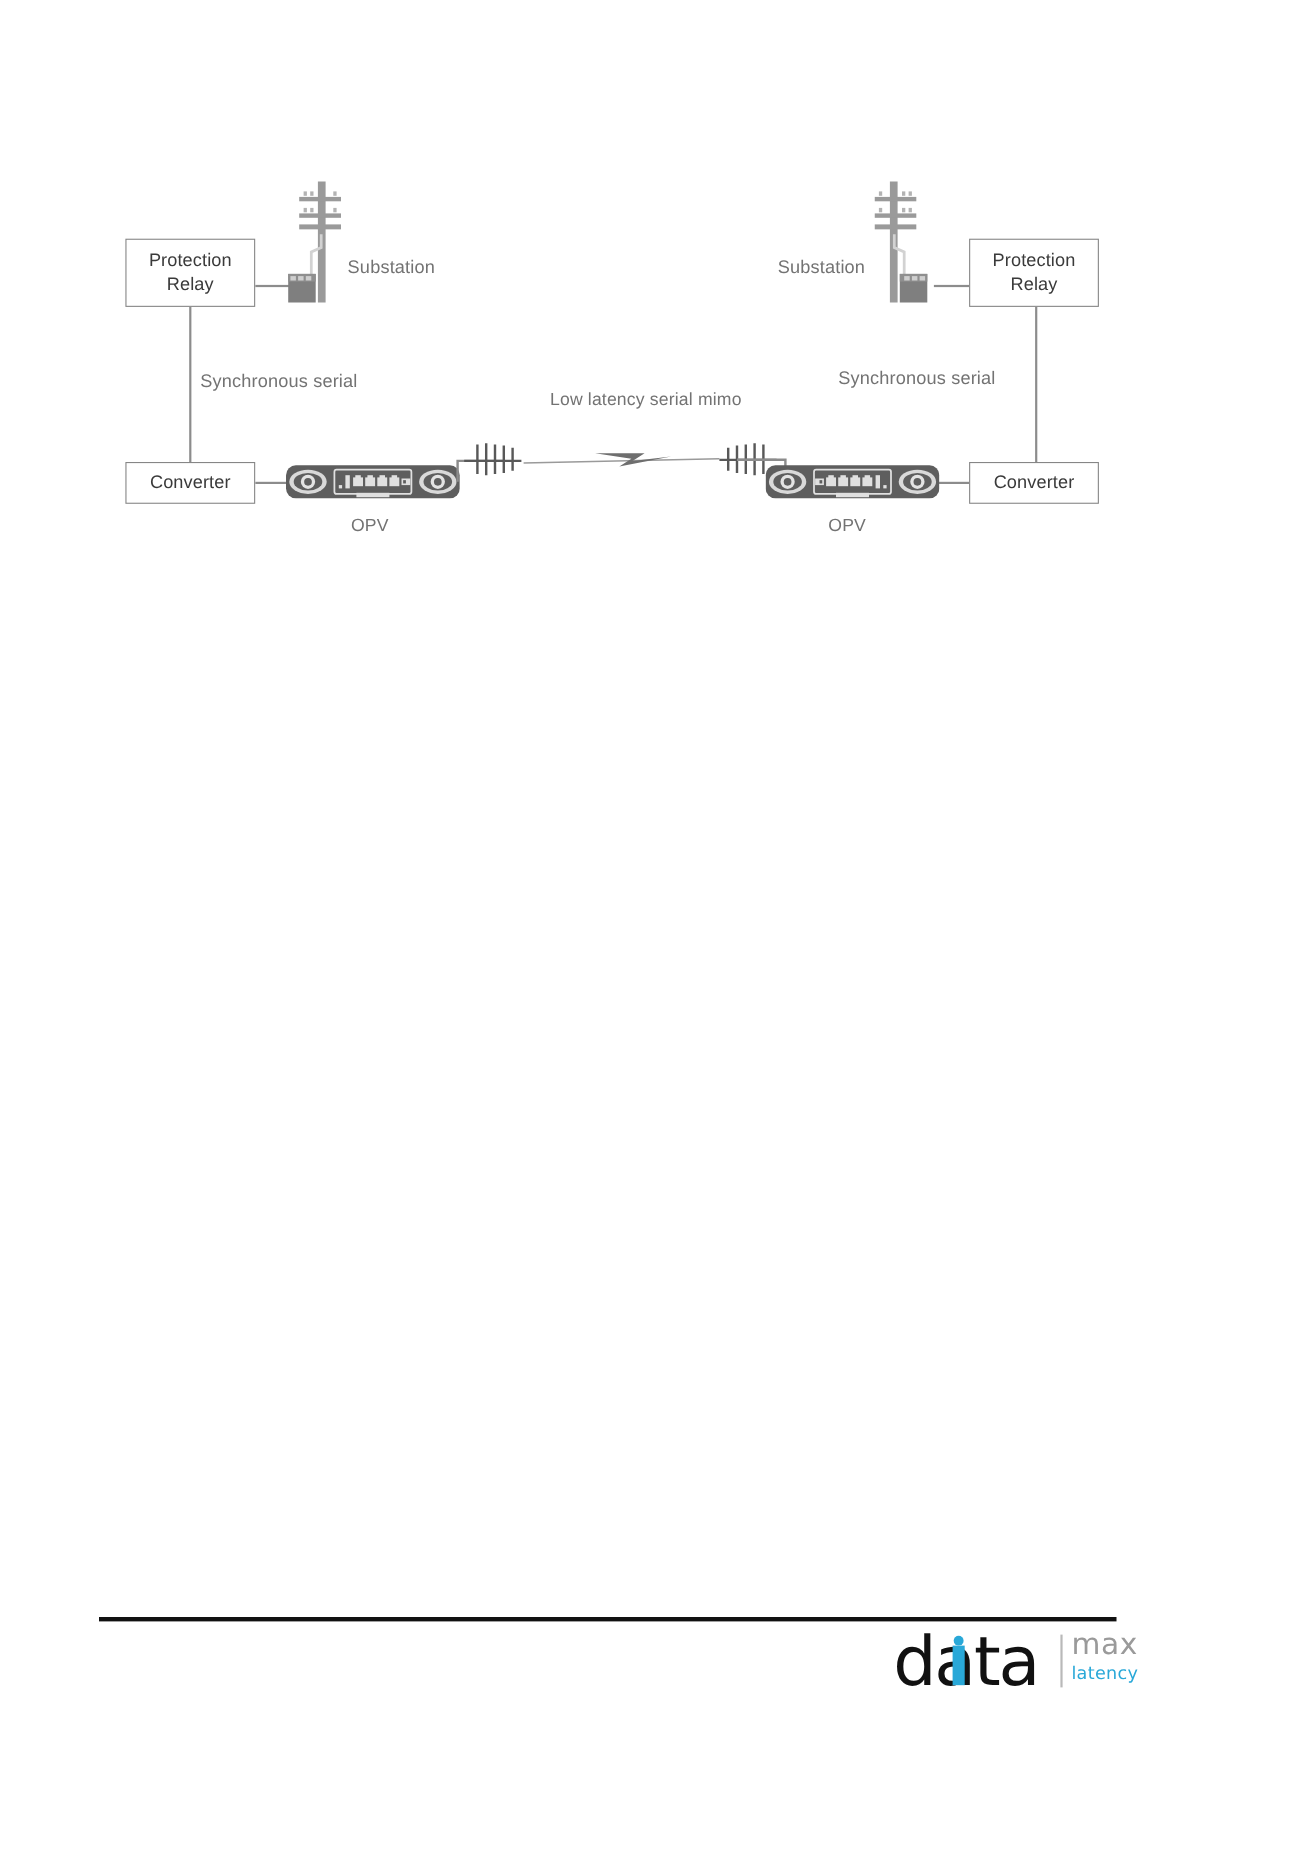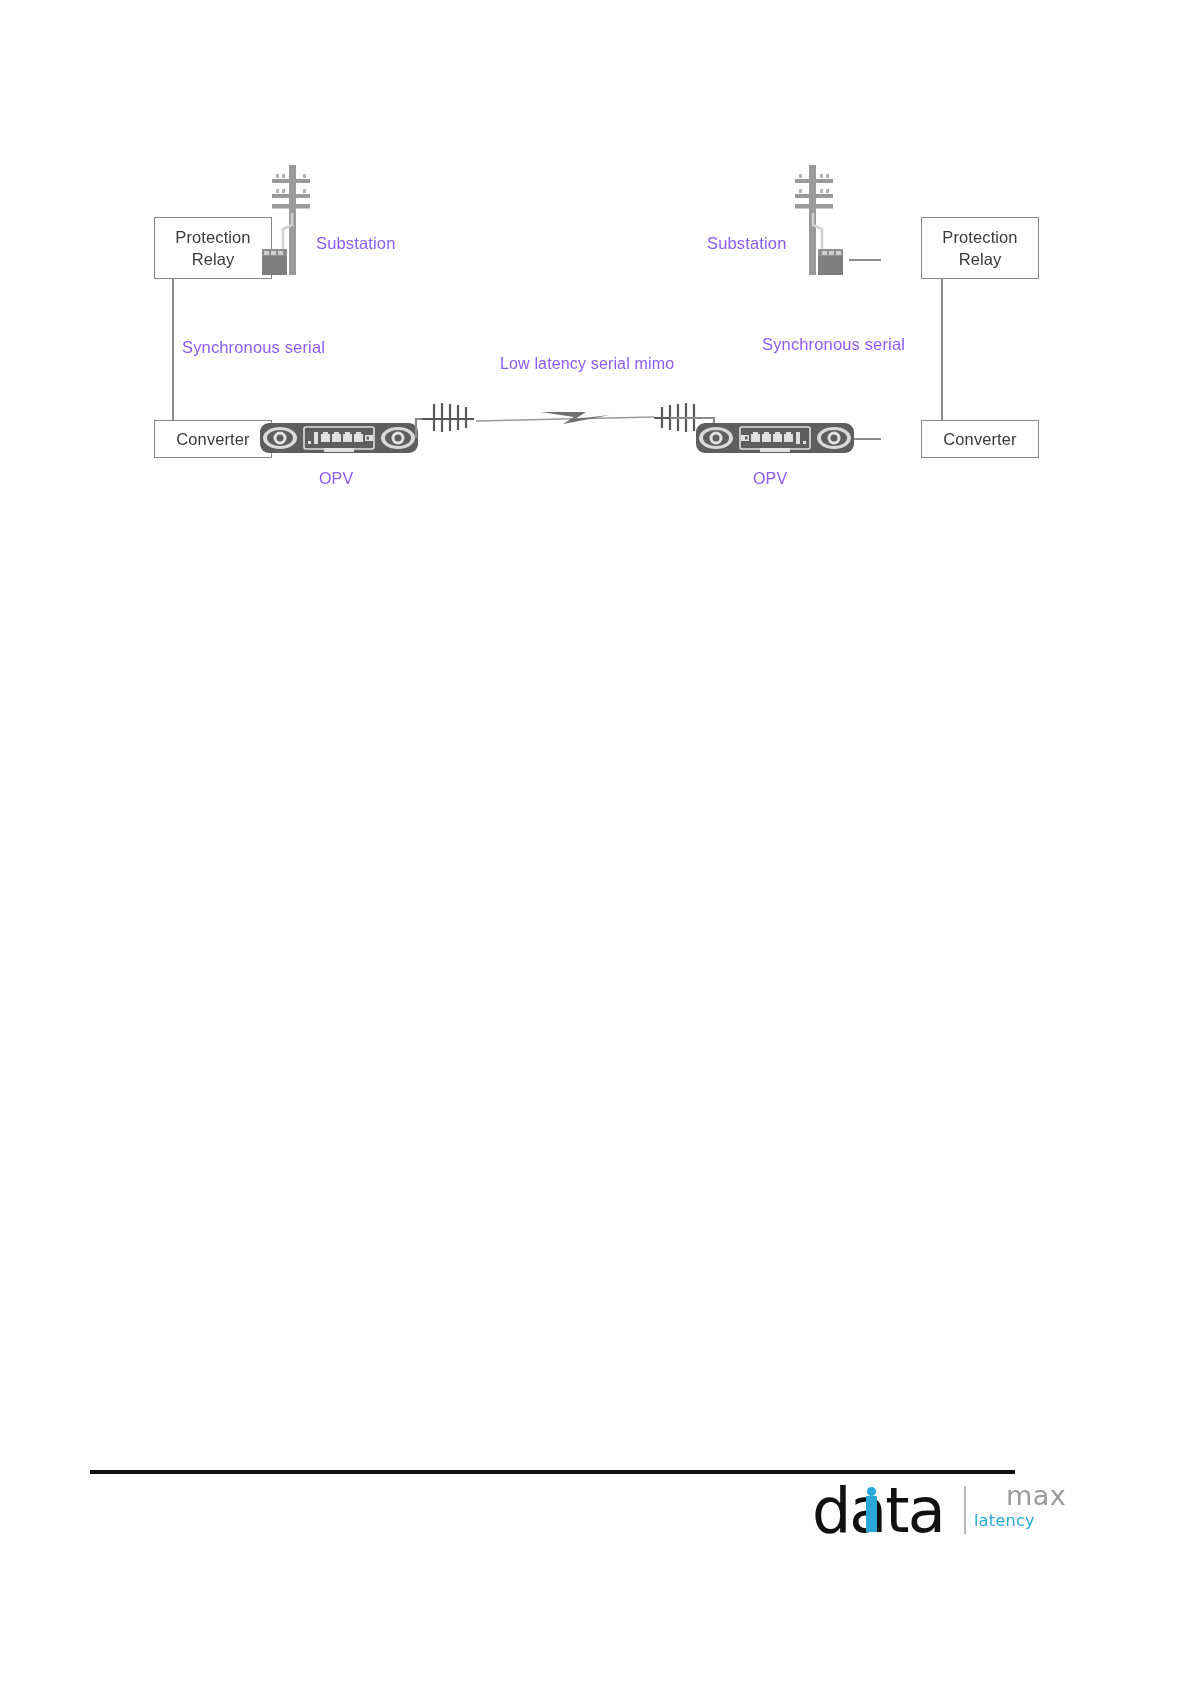--- a/index.html
+++ b/index.html
@@ -38,34 +38,33 @@
     border: 1.5px solid #868686;
     background: #ffffff;
     display: flex;
     align-items: center;
     justify-content: center;
     text-align: center;
     font-size: 16.5px;
     line-height: 1.35;
     color: #3a3a3a;
     letter-spacing: .1px;
-    margin-left: 40px;
   }
   .box span { display: block; }
 
   #box-relay-left   { left: 114px; top: 217px; width: 118px; height: 62px; }
   #box-conv-left    { left: 114px; top: 420px; width: 118px; height: 38px; }
   #box-relay-right  { left: 881px; top: 217px; width: 118px; height: 62px; }
   #box-conv-right   { left: 881px; top: 420px; width: 118px; height: 38px; }
 
   
   .label {
     position: absolute;
     font-size: 16.5px;
-    color: #8b5cf6;
+    color: #737373;
     white-space: nowrap;
     letter-spacing: .15px;
   }
   #label-substation-left  { left: 316px; top: 234px; }
   #label-substation-right { left: 707px; top: 234px; }
   #label-sync-left        { left: 182px; top: 338px; }
   #label-sync-right       { left: 762px; top: 335px; }
   #label-lowlatency       { left: 500px; top: 355px; font-size: 16px; }
   #label-opv-left         { left: 319px; top: 470px; font-size: 16px; }
   #label-opv-right        { left: 753px; top: 470px; font-size: 16px; }
@@ -160,21 +159,20 @@
     background: #b9b9b9;
   }
   .logo-max {
     position: absolute;
     left: 162px;
     top: 2px;
     font-size: 27px;
     color: #9a9a9a;
     font-family: "DejaVu Sans", sans-serif;
     letter-spacing: .5px;
-    margin-left: 32px;
   }
   .logo-wireless {
     position: absolute;
     left: 162px;
     top: 33px;
     font-size: 16px;
     color: #29a8d8;
     font-family: "DejaVu Sans", sans-serif;
     letter-spacing: .3px;
   }

